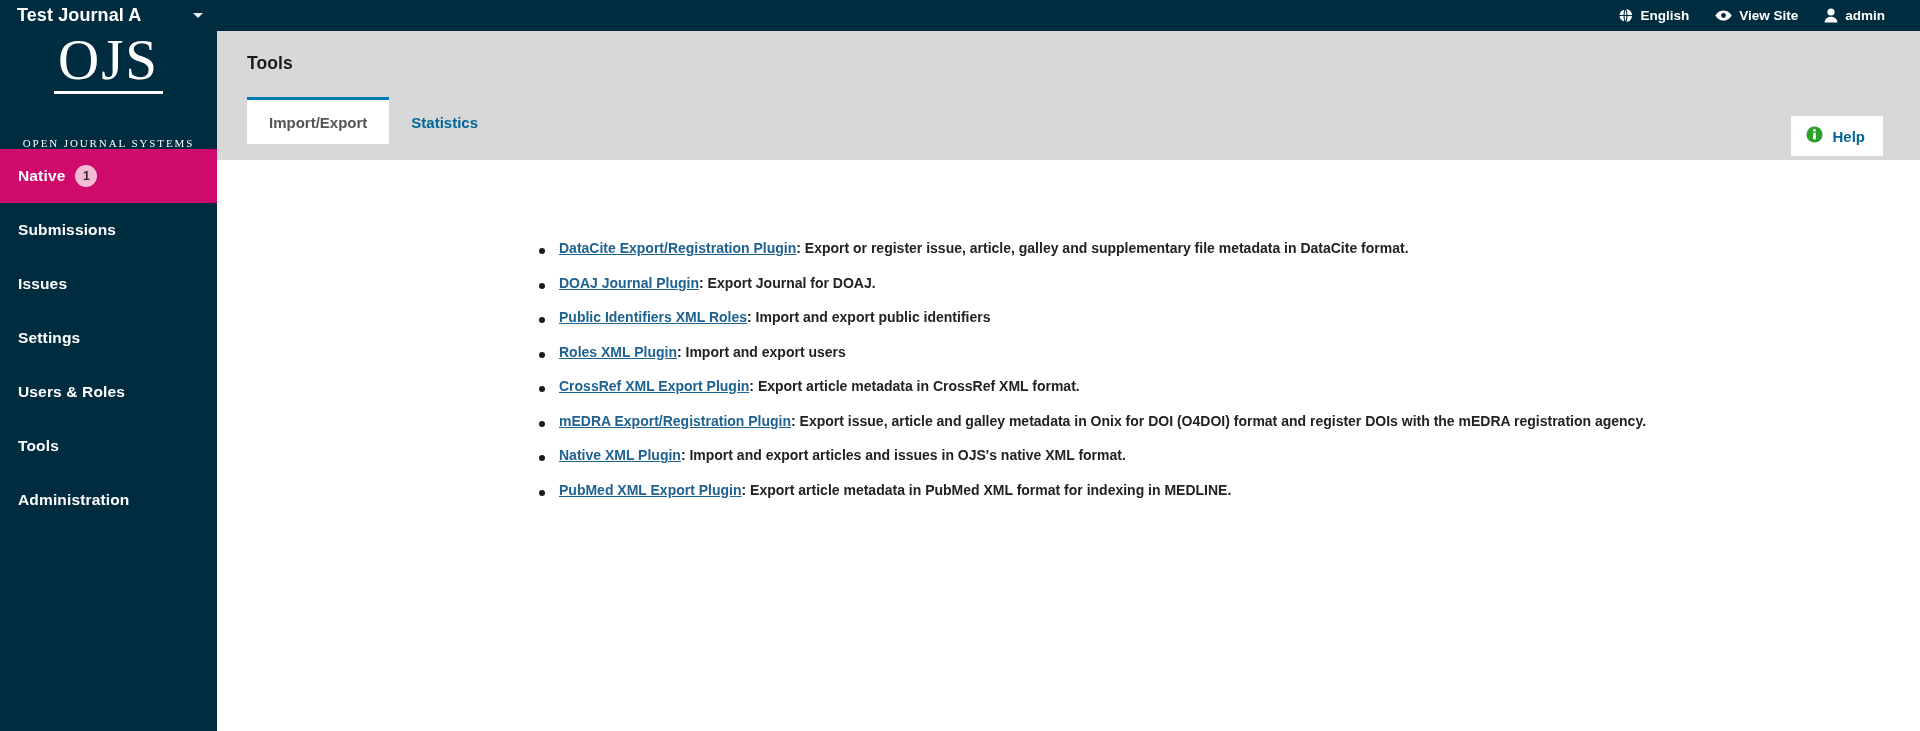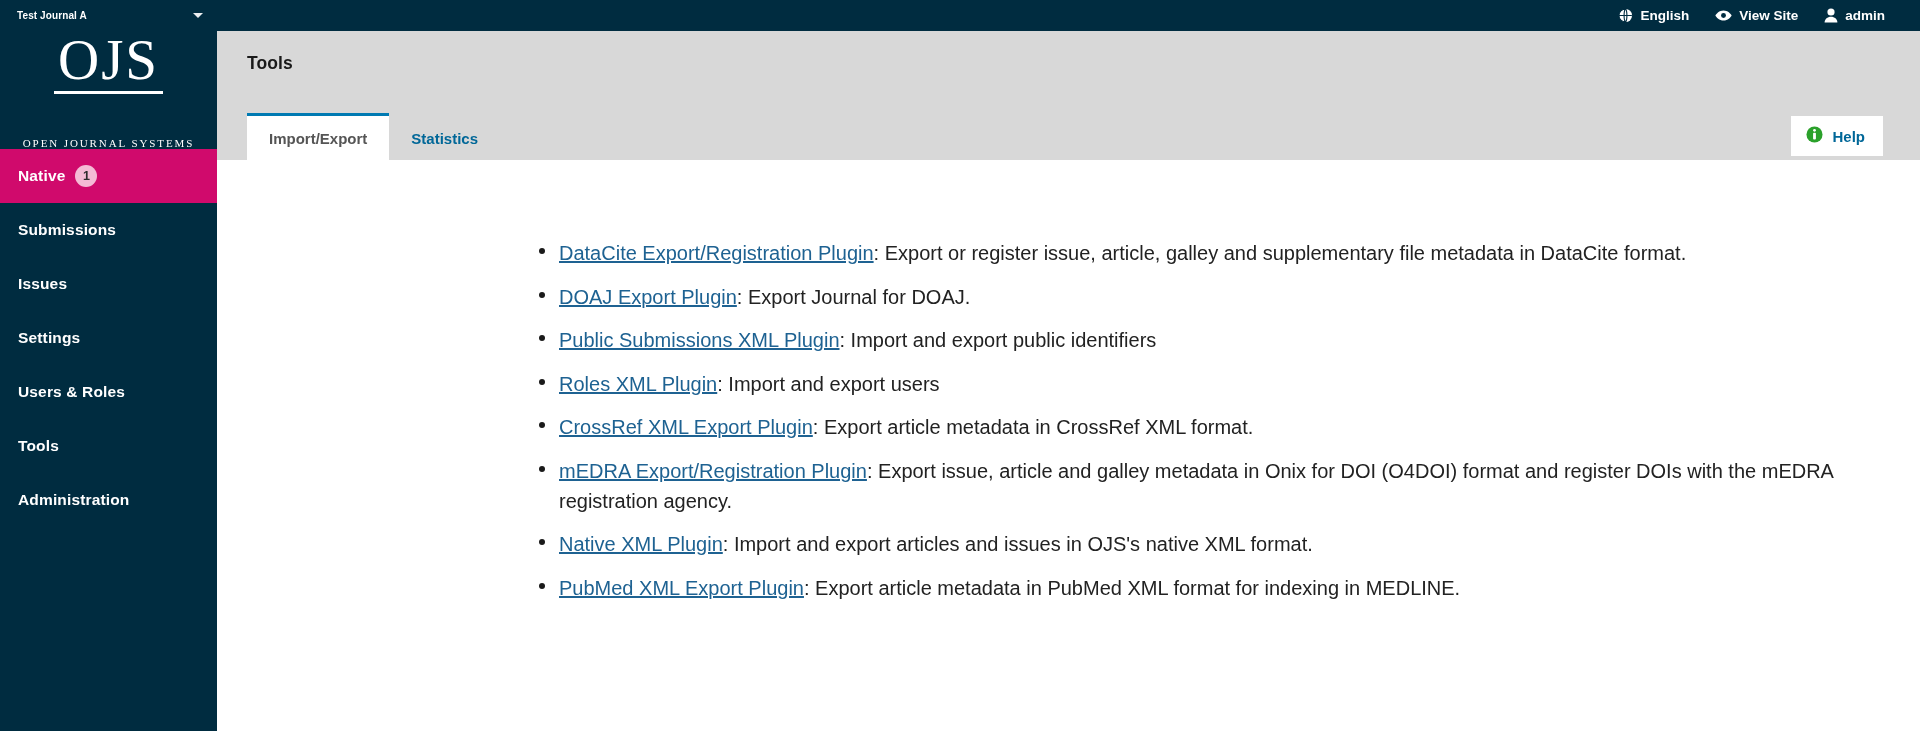--- a/index.html
+++ b/index.html
@@ -33,21 +33,21 @@
   .journal-switch {
     width: 217px;
     height: 31px;
     display: flex;
     align-items: center;
     padding: 0 14px 0 17px;
     cursor: pointer;
   }
   .journal-switch .jname {
     color: #ffffff;
-    font-size: 10px;
+    font-size: 18px;
     font-weight: bold;
     letter-spacing: .1px;
     white-space: nowrap;
   }
   .journal-switch .caret {
     margin-left: auto;
     width: 0; height: 0;
     border-left: 5px solid transparent;
     border-right: 5px solid transparent;
     border-top: 5px solid #ffffff;
@@ -162,21 +162,21 @@
     font-size: 17.5px;
     font-weight: bold;
     color: #1a1a1a;
     padding-top: 22px;
     letter-spacing: .1px;
   }
 
   .tabs {
     position: absolute;
     left: 30px;
-    bottom: 0;
+    bottom: 16px;
     display: flex;
     align-items: flex-end;
     height: 44px;
   }
   .tab {
     display: flex;
     align-items: center;
     justify-content: center;
     height: 44px;
     padding: 0 22px;
@@ -226,23 +226,24 @@
     overflow: hidden;
   }
   .plugin-list {
     list-style: none;
     margin: 0 0 0 320px;
   }
   .plugin-list li {
     position: relative;
     padding-left: 22px;
     margin-bottom: 13.5px;
-    font-size: 20px;
+    font-size: 14px;
     line-height: 1.5;
     color: #222222;
+    font-weight: bold;
   }
   .plugin-list li::before {
     content: "";
     position: absolute;
     left: 2px;
     top: 10px;
     width: 6px;
     height: 6px;
     border-radius: 50%;
     background: #1a1a1a;
@@ -367,24 +368,24 @@
         </span>
         <span class="label">Help</span>
       </button>
 
       <div class="content">
         <ul class="plugin-list">
           <li>
             <a class="plugin-link">DataCite Export/Registration Plugin</a><span class="plugin-desc">: Export or register issue, article, galley and supplementary file metadata in DataCite format.</span>
           </li>
           <li>
-            <a class="plugin-link">DOAJ Export Plugin</a><span class="plugin-desc">: Export Journal for DOAJ.</span>
-          </li>
-          <li>
-            <a class="plugin-link">Public Submissions XML Plugin</a><span class="plugin-desc">: Import and export public identifiers</span>
+            <a class="plugin-link">DOAJ Journal Plugin</a><span class="plugin-desc">: Export Journal for DOAJ.</span>
+          </li>
+          <li>
+            <a class="plugin-link">Public Identifiers XML Roles</a><span class="plugin-desc">: Import and export public identifiers</span>
           </li>
           <li>
             <a class="plugin-link">Roles XML Plugin</a><span class="plugin-desc">: Import and export users</span>
           </li>
           <li>
             <a class="plugin-link">CrossRef XML Export Plugin</a><span class="plugin-desc">: Export article metadata in CrossRef XML format.</span>
           </li>
           <li>
             <a class="plugin-link">mEDRA Export/Registration Plugin</a><span class="plugin-desc">: Export issue, article and galley metadata in Onix for DOI (O4DOI) format and register DOIs with the mEDRA registration agency.</span>
           </li>

